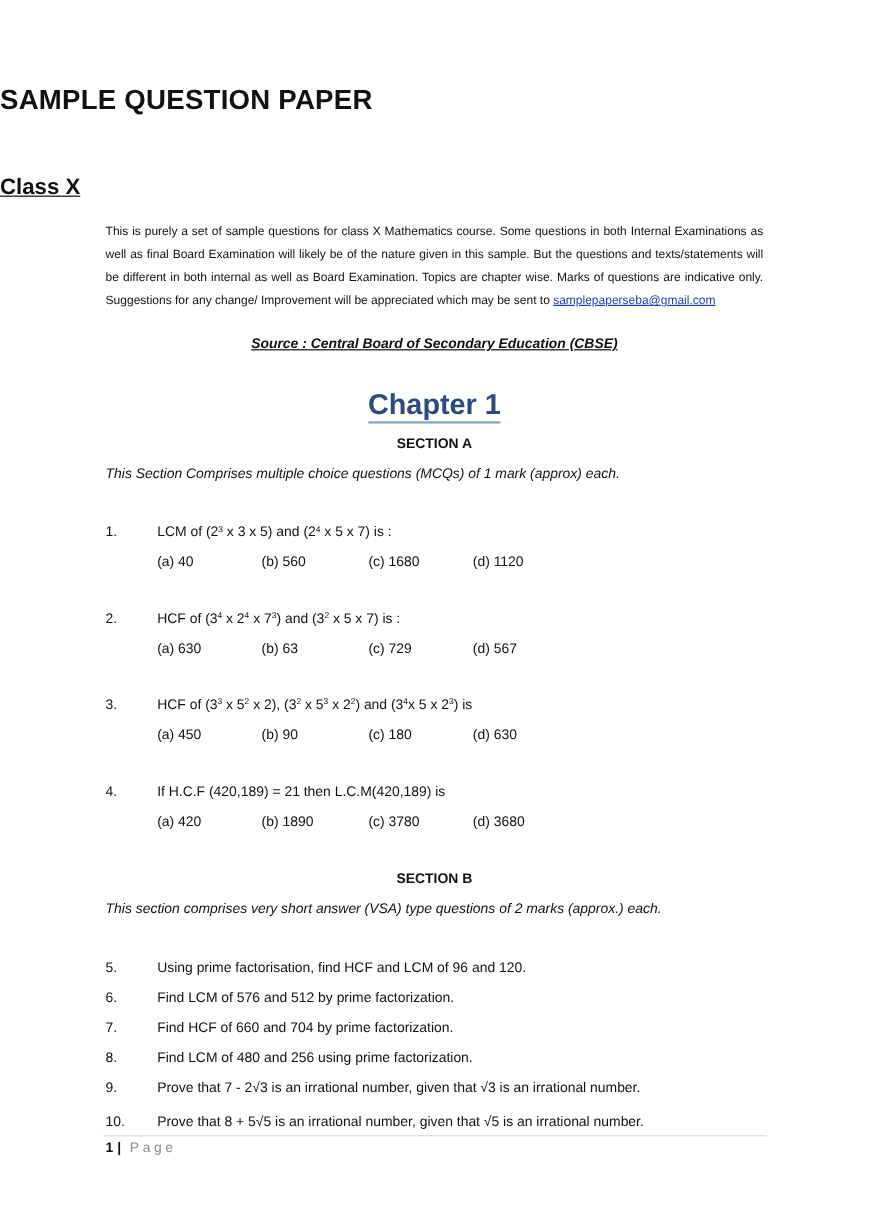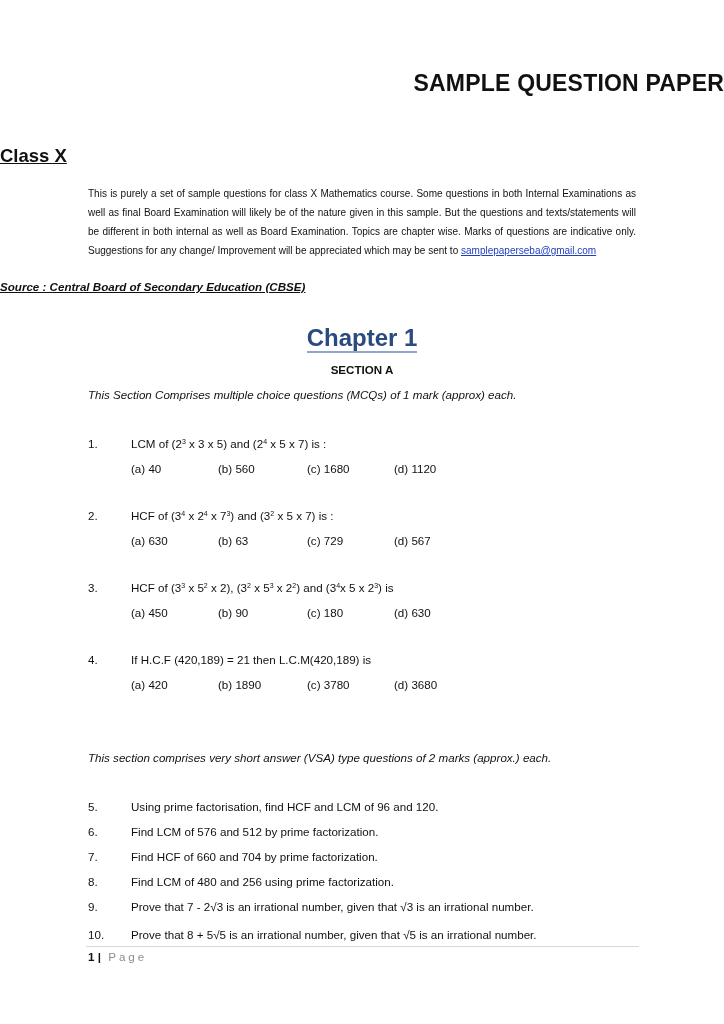--- a/index.html
+++ b/index.html
@@ -1,28 +1,28 @@
 <!DOCTYPE html>
 <html><head>
   <meta charset="utf-8">
   <style>
     html, body { margin: 0; padding: 0; background: #ffffff; }
     body { width: 724px; height: 1024px; position: relative; overflow: hidden;
            font-family: "Liberation Sans", sans-serif; color: #111; }
     .page { position: absolute; left: 0; top: 0; width: 724px; height: 1024px; }
-    .title { position: absolute; top: 70px; left: 0; width: 724px; text-align: right;
+    .title { position: absolute; top: 70px; left: 0; width: 724px; text-align: left;
              font-size: 23px; font-weight: bold; letter-spacing: 0.2px; }
     .subject { position: absolute; top: 119px; left: 0; width: 724px; text-align: center;
                font-size: 18.5px; font-weight: bold; text-decoration: underline; }
     .class { position: absolute; top: 145px; left: 0; width: 724px; text-align: left;
              font-size: 18.5px; font-weight: bold; text-decoration: underline; }
     .intro { position: absolute; top: 184px; left: 88px; width: 548px; font-size: 10px;
              line-height: 19px; text-align: justify; text-align-last: left; }
     .intro a { color: #1f3fbf; text-decoration: underline; }
-    .source { position: absolute; top: 280px; left: 0; width: 724px; text-align: left;
+    .source { position: absolute; top: 280px; left: 0; width: 724px; text-align: center;
               font-size: 11.6px; font-weight: bold; font-style: italic; text-decoration: underline; }
     .chapter { position: absolute; top: 324px; left: 0; width: 724px; text-align: center;
                font-size: 24px; font-weight: bold; color: #2b4a7d; }
     .chapter span { border-bottom: 2px solid #8fa6c8; padding-bottom: 0px; }
     .section-head { position: absolute; left: 0; width: 724px; text-align: center;
                     font-size: 11.6px; font-weight: bold; }
     .section-desc { position: absolute; left: 88px; font-size: 11.6px; font-style: italic; }
     .q { position: absolute; left: 88px; font-size: 11.6px; white-space: nowrap; }
     .q .num { position: absolute; left: 0; }
     .q .txt { position: absolute; left: 43px; }
@@ -85,20 +85,21 @@
         <span class="txt">If H.C.F (420,189) = 21 then L.C.M(420,189) is</span>
       </div>
       <div class="opts" style="top: 678px;">
         <span style="left: 0px;">(a) 420</span>
         <span style="left: 87px;">(b) 1890</span>
         <span style="left: 176px;">(c) 3780</span>
         <span style="left: 263px;">(d) 3680</span>
       </div>
     </div>
 
+  <div class="section-head" style="top:726px;">SECTION B</div>
   <div class="section-desc" style="top:751px;">This section comprises very short answer (VSA) type questions of 2 marks (approx.) each.</div>
 
   <div id="vsa-container">
       <div class="q" style="top: 800px;">
         <span class="num">5.</span>
         <span class="txt">Using prime factorisation, find HCF and LCM of 96 and 120.</span>
       </div>
       <div class="q" style="top: 825px;">
         <span class="num">6.</span>
         <span class="txt">Find LCM of 576 and 512 by prime factorization.</span>

